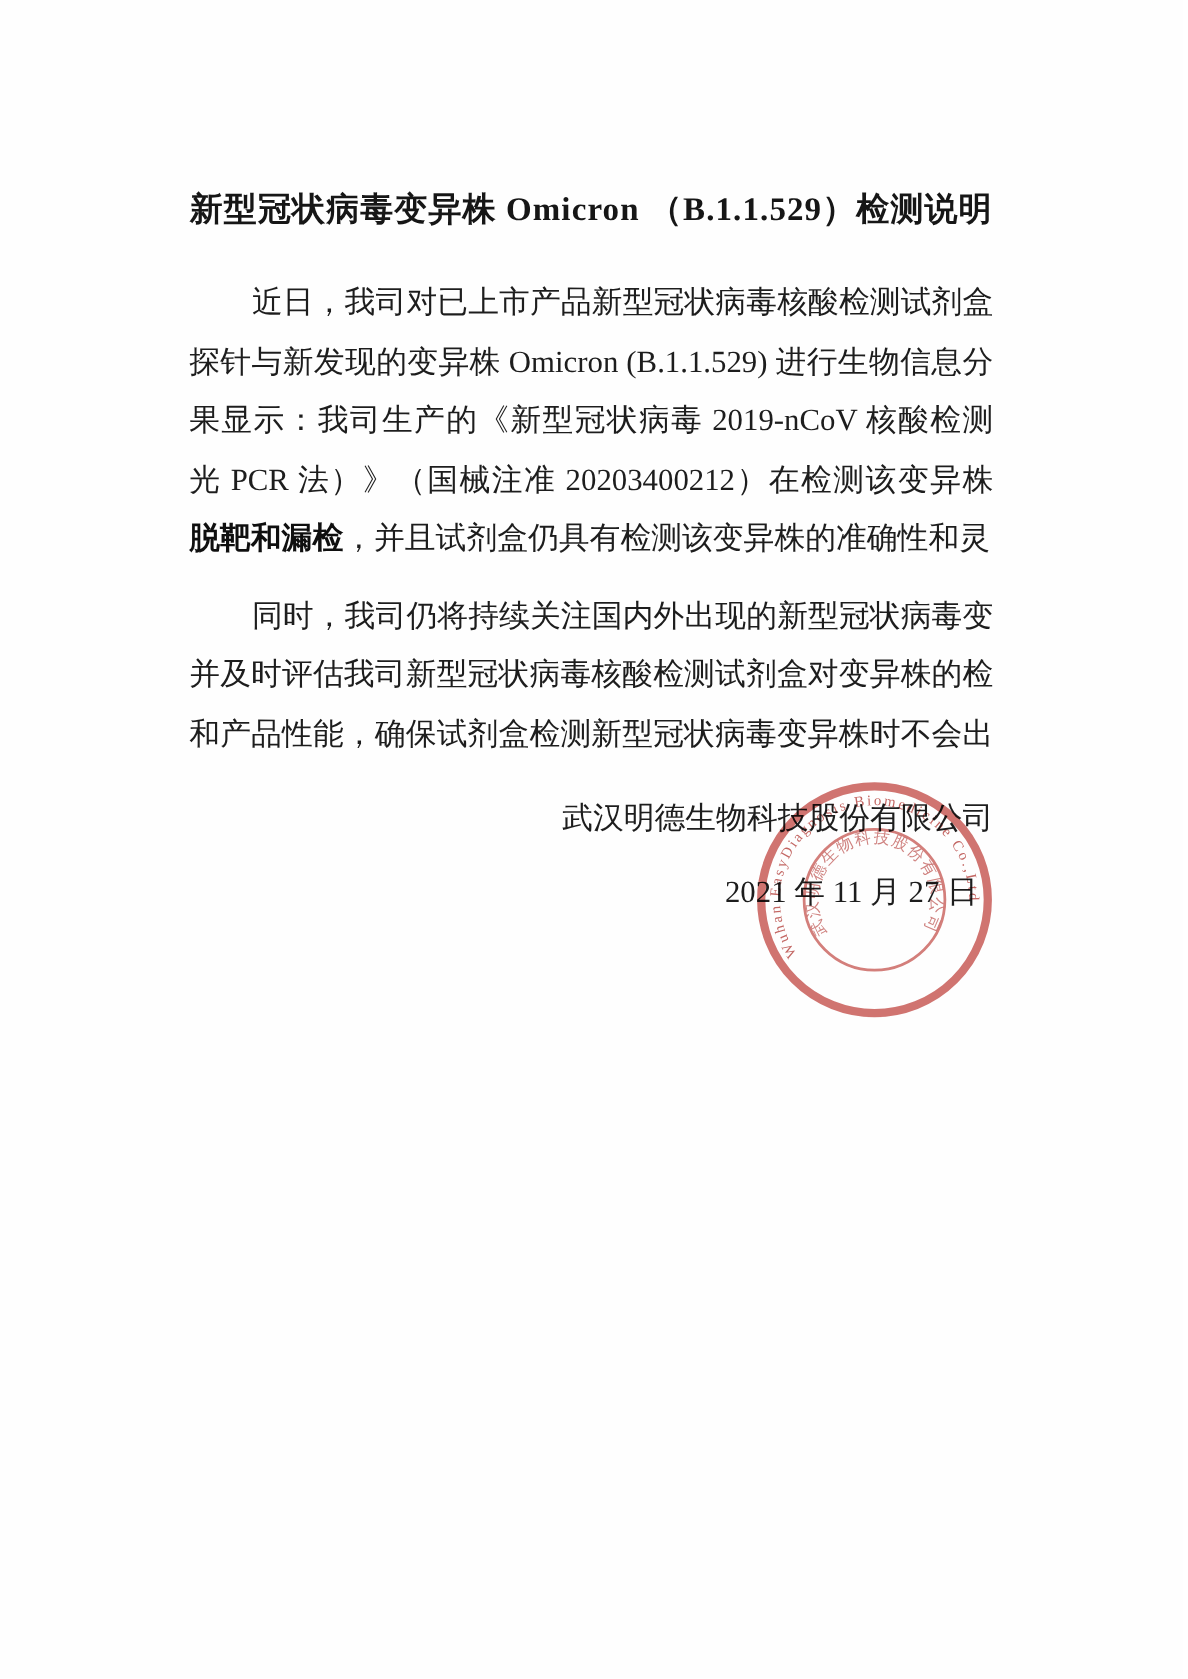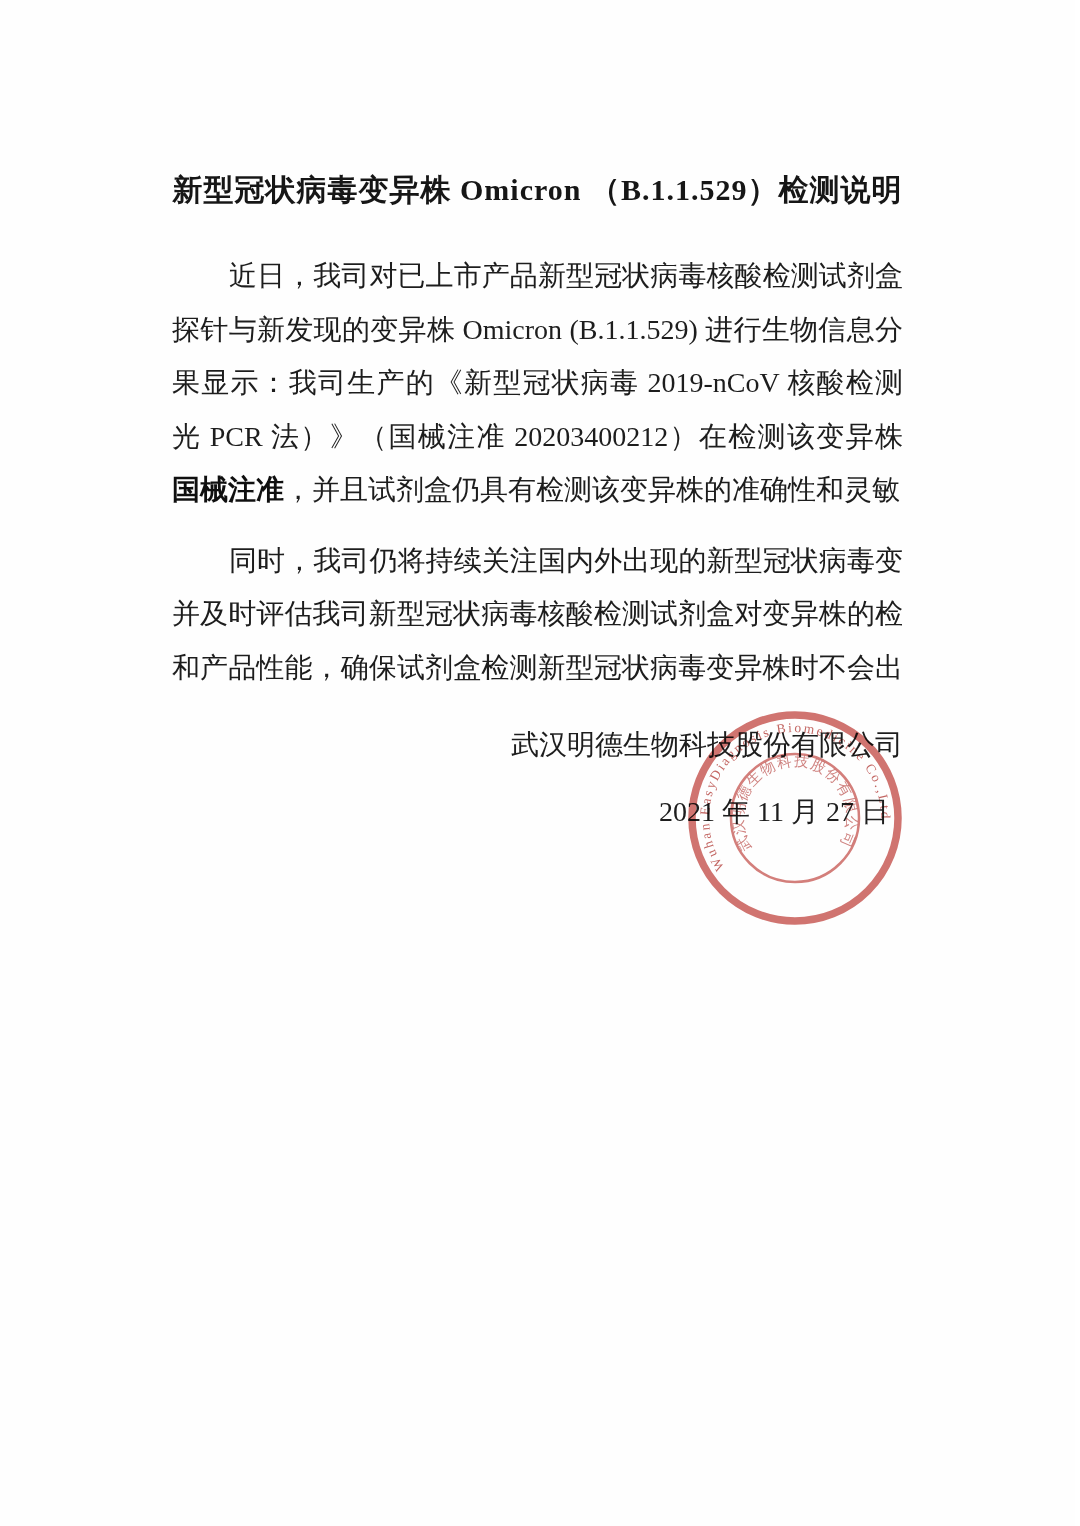--- a/index.html
+++ b/index.html
@@ -79,21 +79,21 @@
 
   <h1 class="doc-title">新型冠状病毒变异株 Omicron （B.1.1.529）检测说明</h1>
 
   <div class="body-block">
 
     <div>
       <div class="line indent">近日，我司对已上市产品新型冠状病毒核酸检测试剂盒的引物、</div>
       <div class="line">探针与新发现的变异株 Omicron (B.1.1.529) 进行生物信息分析，结</div>
       <div class="line">果显示：我司生产的《新型冠状病毒 2019-nCoV 核酸检测试剂盒（荧</div>
       <div class="line"><span>光 PCR 法）》（国械注准 20203400212）在检测该变异株时</span></div>
-      <div class="line lastline"><span class="bold-run">国械注准</span><span>，并且试剂盒仍具有检测该变异株的准确性和灵敏度。</span></div>
+      <div class="line lastline"><span class="bold-run">脱靶和漏检</span><span>，并且试剂盒仍具有检测该变异株的准确性和灵敏度。</span></div>
     </div>
 
     <div class="para2">
       <div class="line indent">同时，我司仍将持续关注国内外出现的新型冠状病毒变异情况，</div>
       <div class="line">并及时评估我司新型冠状病毒核酸检测试剂盒对变异株的检出能力</div>
       <div class="line">和产品性能，确保试剂盒检测新型冠状病毒变异株时不会出现脱靶和</div>
     </div>
 
     <div class="signature-line">武汉明德生物科技股份有限公司</div>
     <div class="date-line">2021 年 11 月 27 日</div>

